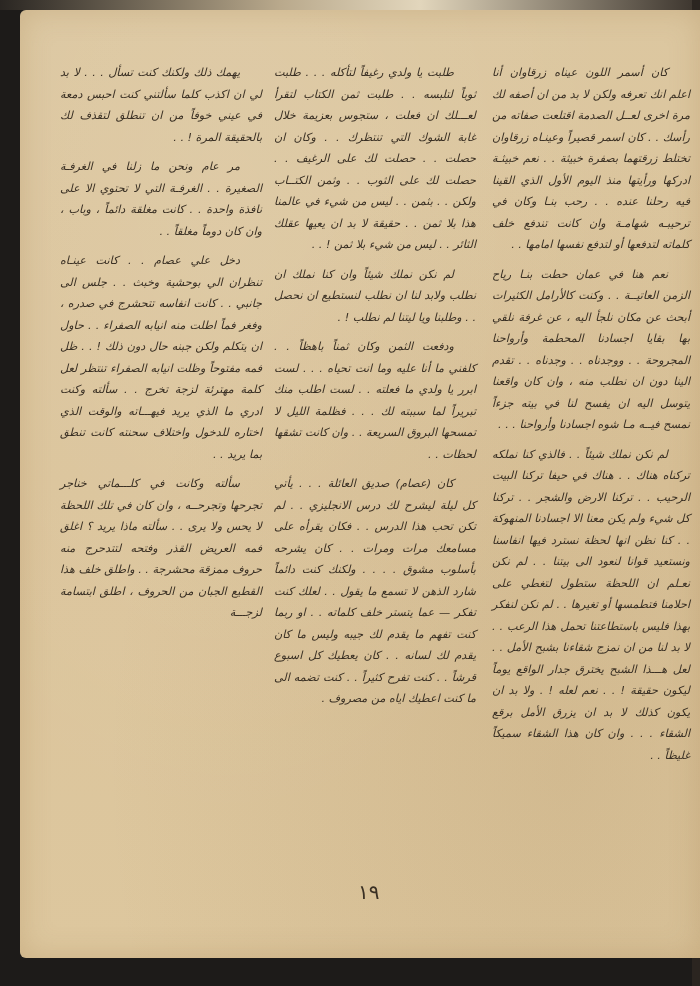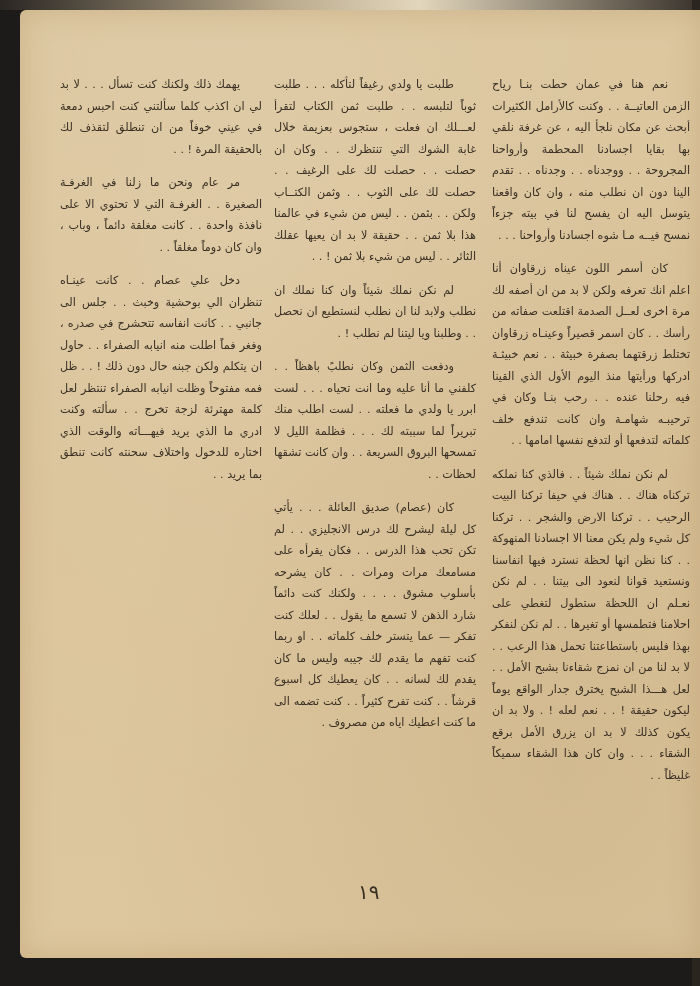--- a/index.html
+++ b/index.html
@@ -23,21 +23,21 @@
     box-shadow: inset 0 0 30px rgba(150,110,60,0.25);
   }
   .col {
     position:absolute; top:52px;
     direction:rtl; text-align:justify;
     color:#3a3024;
     font-family:"DejaVu Sans", sans-serif;
     font-size:11.2px;
     line-height:21.5px;
   }
-  .col p { margin:12px 0 8px 0; text-indent:22px; }
+  .col p { margin:0 0 8px 0; text-indent:22px;font-style:italic; }
   .col-right  { left:472px; width:198px; }
   .col-middle { left:254px; width:202px; }
   .col-left   { left:40px;  width:202px; }
   .page-number {
     position:absolute; left:338px; top:870px;
     font-size:20px; color:#3a3024; direction:rtl;
     font-family:Liberation Sans, sans-serif;
     text-align:right;
   }
   .right-edge-marks {
@@ -47,32 +47,33 @@
 </style>
 </head>
 <body>
 
 <div class="top-strip"></div>
 <div class="right-edge-marks"></div>
 
 <div class="page">
 
   <div class="col col-right">
+    <p>كان أسمر اللون عيناه زرقاوان أنا اعلم انك تعرفه ولكن لا بد من ان أصفه لك مرة اخرى لعــل الصدمة اقتلعت صفاته من رأسك . . كان اسمر قصيراً وعينـاه زرقاوان تختلط زرقتهما بصفرة خبيثة . . نعم خبيثـة ادركها ورأيتها منذ اليوم الأول الذي القينا فيه رحلنا عنده . . رحب بنـا وكان في ترحيبـه شهامـة وان كانت تندفع خلف كلماته لتدفعها أو لتدفع نفسها امامها . .</p>
     <p>نعم هنا في عمان حطت بنـا رياح الزمن العاتيــة . . وكنت كالأرامل الكثيرات أبحث عن مكان نلجأ اليه ، عن غرفة نلقي بها بقايا اجسادنا المحطمة وأرواحنا المجروحة . . ووجدناه . . وجدناه . . تقدم الينا دون ان نطلب منه ، وان كان واقعنا يتوسل اليه ان يفسح لنا في بيته جزءاً نمسح فيــه مـا شوه اجسادنا وأرواحنا . . .</p>
-    <p>كان أسمر اللون عيناه زرقاوان أنا اعلم انك تعرفه ولكن لا بد من ان أصفه لك مرة اخرى لعــل الصدمة اقتلعت صفاته من رأسك . . كان اسمر قصيراً وعينـاه زرقاوان تختلط زرقتهما بصفرة خبيثة . . نعم خبيثـة ادركها ورأيتها منذ اليوم الأول الذي القينا فيه رحلنا عنده . . رحب بنـا وكان في ترحيبـه شهامـة وان كانت تندفع خلف كلماته لتدفعها أو لتدفع نفسها امامها . .</p>
     <p>لم نكن نملك شيئاً . . فالذي كنا نملكه تركناه هناك . . هناك في حيفا تركنا البيت الرحيب . . تركنا الارض والشجر . . تركنا كل شيء ولم يكن معنا الا اجسادنا المنهوكة . . كنا نظن انها لحظة نسترد فيها انفاسنا ونستعيد قوانا لنعود الى بيتنا . . لم نكن نعـلم ان اللحظة ستطول لتغطي على احلامنا فتطمسها أو تغيرها . . لم نكن لنفكر بهذا فليس باستطاعتنا تحمل هذا الرعب . . لا بد لنا من ان نمزج شقاءنا بشبح الأمل . . لعل هـــذا الشبح يخترق جدار الواقع يوماً ليكون حقيقة ! . . نعم لعله ! . ولا بد ان يكون كذلك لا بد ان يزرق الأمل برقع الشقاء . . . وان كان هذا الشقاء سميكاً غليظاً . .</p>
   </div>
 
   <div class="col col-middle">
     <p>طلبت يا ولدي رغيفاً لتأكله . . . طلبت ثوباً لتلبسه . . طلبت ثمن الكتاب لتقرأ لعـــلك ان فعلت ، ستجوس بعزيمة خلال غابة الشوك التي تنتظرك . . وكان ان حصلت . . حصلت لك على الرغيف . . حصلت لك على الثوب . . وثمن الكتــاب ولكن . . بثمن . . ليس من شيء في عالمنا هذا بلا ثمن . . حقيقة لا بد ان يعيها عقلك الثائر . . ليس من شيء بلا ثمن ! . .</p>
     <p>لم نكن نملك شيئاً وان كنا نملك ان نطلب ولابد لنا ان نطلب لنستطيع ان نحصل . . وطلبنا ويا ليتنا لم نطلب ! .</p>
-    <p>ودفعت الثمن وكان نطلبً باهظاً . . كلفني ما أنا عليه وما انت تحياه . . . لست ابرر يا ولدي ما فعلته . . لست اطلب منك تبريراً لما سببته لك . . . فظلمة الليل لا تمسحها البروق السريعة . . وان كانت تشقها لحظات . .</p>
+    <p>ودفعت الثمن وكان ثمناً باهظاً . . كلفني ما أنا عليه وما انت تحياه . . . لست ابرر يا ولدي ما فعلته . . لست اطلب منك تبريراً لما سببته لك . . . فظلمة الليل لا تمسحها البروق السريعة . . وان كانت تشقها لحظات . .</p>
     <p>كان (عصام) صديق العائلة . . . يأتي كل ليلة ليشرح لك درس الانجليزي . . لم تكن تحب هذا الدرس . . فكان يقرأه على مسامعك مرات ومرات . . كان يشرحه بأسلوب مشوق . . . . ولكنك كنت دائماً شارد الذهن لا تسمع ما يقول . . لعلك كنت تفكر — عما يتستر خلف كلماته . . او ربما كنت تفهم ما يقدم لك جيبه وليس ما كان يقدم لك لسانه . . كان يعطيك كل اسبوع قرشاً . . كنت تفرح كثيراً . . كنت تضمه الى ما كنت اعطيك اياه من مصروف .</p>
   </div>
 
   <div class="col col-left">
     <p>يهمك ذلك ولكنك كنت تسأل . . . لا بد لي ان اكذب كلما سألتني كنت احبس دمعة في عيني خوفاً من ان تنطلق لتقذف لك بالحقيقة المرة ! . .</p>
     <p>مر عام ونحن ما زلنا في الغرفـة الصغيرة . . الغرفـة التي لا تحتوي الا على نافذة واحدة . . كانت مغلقة دائماً ، وباب ، وان كان دوماً مغلقاً . .</p>
     <p>دخل علي عصام . . كانت عينـاه تنظران الي بوحشية وخبث . . جلس الى جانبي . . كانت انفاسه تتحشرج في صدره ، وفغر فماً اطلت منه انيابه الصفراء . . حاول ان يتكلم ولكن جبنه حال دون ذلك ! . . ظل فمه مفتوحاً وظلت انيابه الصفراء تنتظر لعل كلمة مهترئة لزجة تخرج . . سألته وكنت ادري ما الذي يريد فيهـــاته والوقت الذي اختاره للدخول واختلاف سحنته كانت تنطق بما يريد . .</p>
+    <p>سألته وكانت في كلـــماتي خناجر تجرحها وتجرحــه ، وان كان في تلك اللحظة لا يحس ولا يرى . . سألته ماذا يريد ؟ اغلق فمه العريض القذر وفتحه لتتدحرج منه حروف ممزقة محشرجة . . واطلق خلف هذا القطيع الجبان من الحروف ، اطلق ابتسامة لزجـــة</p>
   </div>
 
   <div class="page-number">١٩</div>
 </div>
 
 </body></html>

